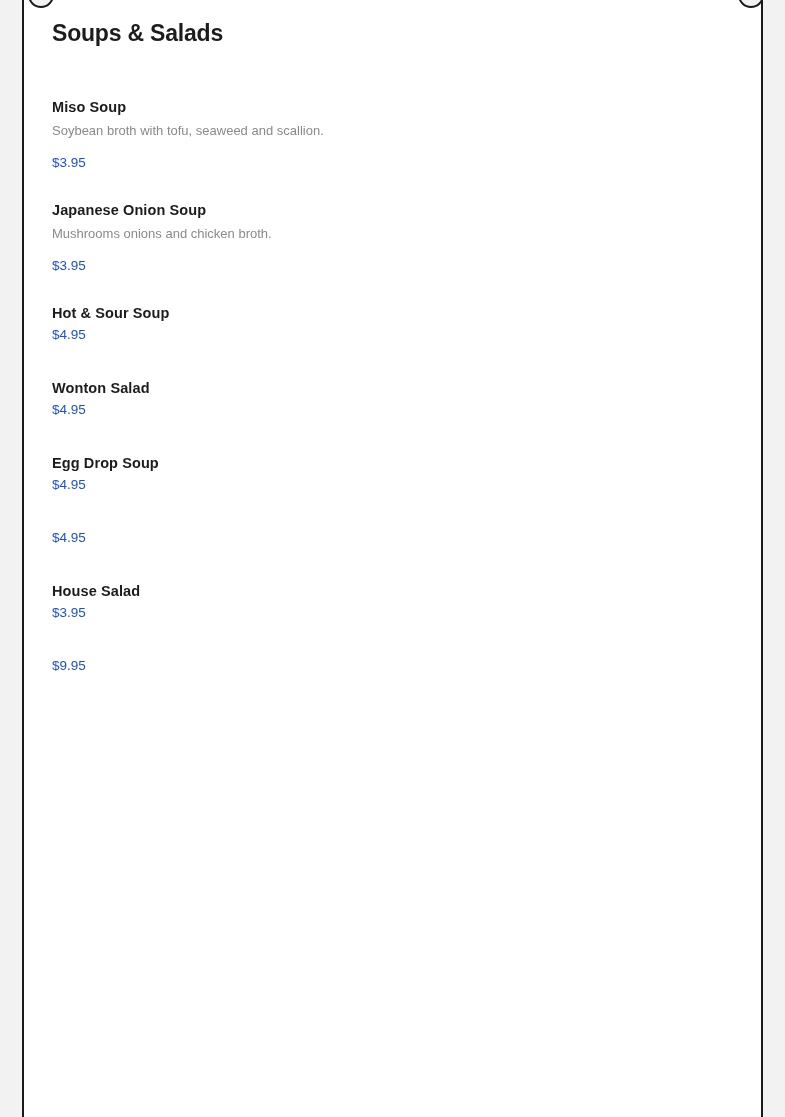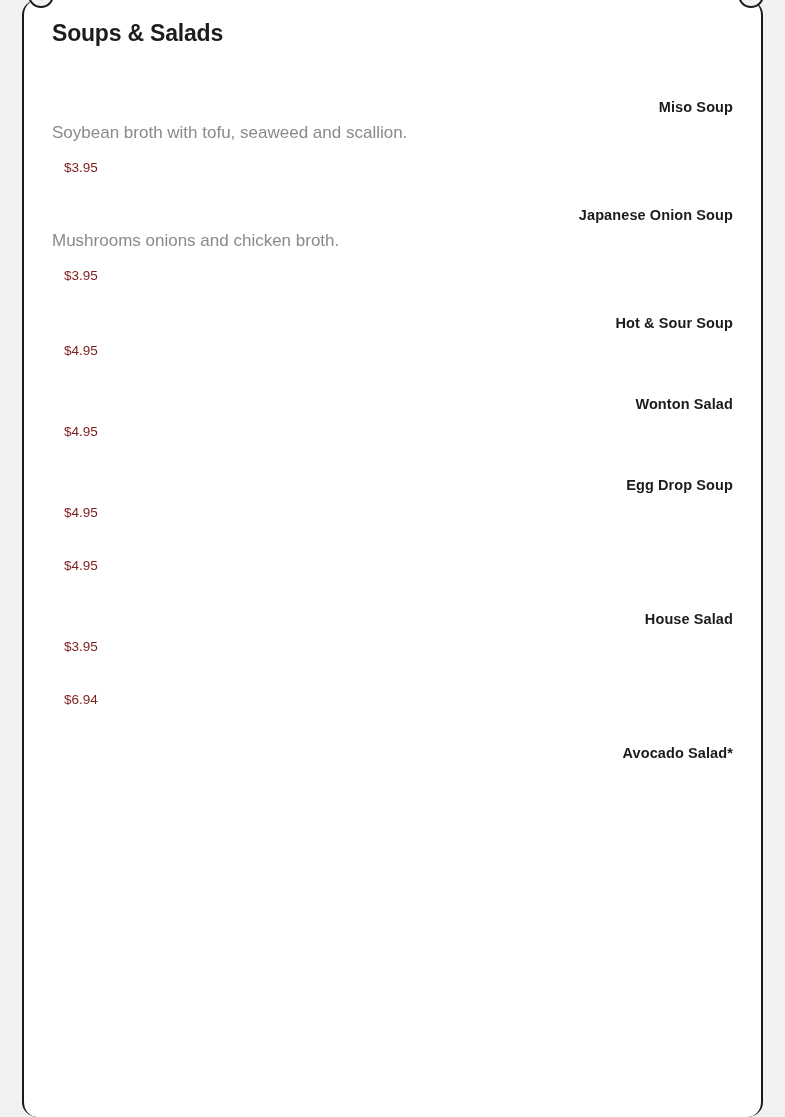--- a/index.html
+++ b/index.html
@@ -20,21 +20,20 @@
   .card {
     position: absolute;
     left: 22px;
     top: 0;
     width: 741px;
     height: 1117px;
     background: #ffffff;
     border-left: 2px solid #1a1a1a;
     border-right: 2px solid #1a1a1a;
     box-sizing: border-box;
-    border-radius: 15px;
   }
 
   
   .notch {
     position: absolute;
     top: -18px;
     width: 26px;
     height: 26px;
     border: 2px solid #1a1a1a;
     border-radius: 50%;
@@ -63,32 +62,31 @@
 
   .item {
     margin-bottom: 32px;
   }
   .item-name {
     font-size: 14.5px;
     font-weight: bold;
     color: #1c1c1c;
     margin: 0 0 8px 0;
     letter-spacing: 0.1px;
-    text-align: right;
   }
   .item-desc {
-    font-size: 17px;
+    font-size: 13px;
     color: #8a8a8a;
     margin: 0 0 17px 0;
     font-weight: normal;
   }
   .item-price {
     font-size: 13.5px;
-    color: #7f1d1d;
-    margin: 12px;
+    color: #1d4ed8;
+    margin: 0;
   }
   
   .item.nodesc .item-name { margin-bottom: 6px; }
   .item.nodesc { margin-bottom: 38px; }
   .item.withdesc { margin-bottom: 32px; }
 </style>
 </head>
 <body>
 
 <div id="page">
@@ -129,26 +127,23 @@
         <div class="item-price">$4.95</div>
       </div>
 
       <div class="item nodesc">
         <div class="item-name">House Salad</div>
         <div class="item-price">$3.95</div>
       </div>
 
 
       <div class="item nodesc">
-        <div class="item-price">$6.94</div>
+        <div class="item-price">$9.95</div>
       </div>
 
-      <div class="item nodesc">
-        <div class="item-name">Avocado Salad*</div>
-      </div>
 
     </div>
   </div>
 
   <div class="notch left"></div>
   <div class="notch right"></div>
 
 </div>
 
 </body></html>

